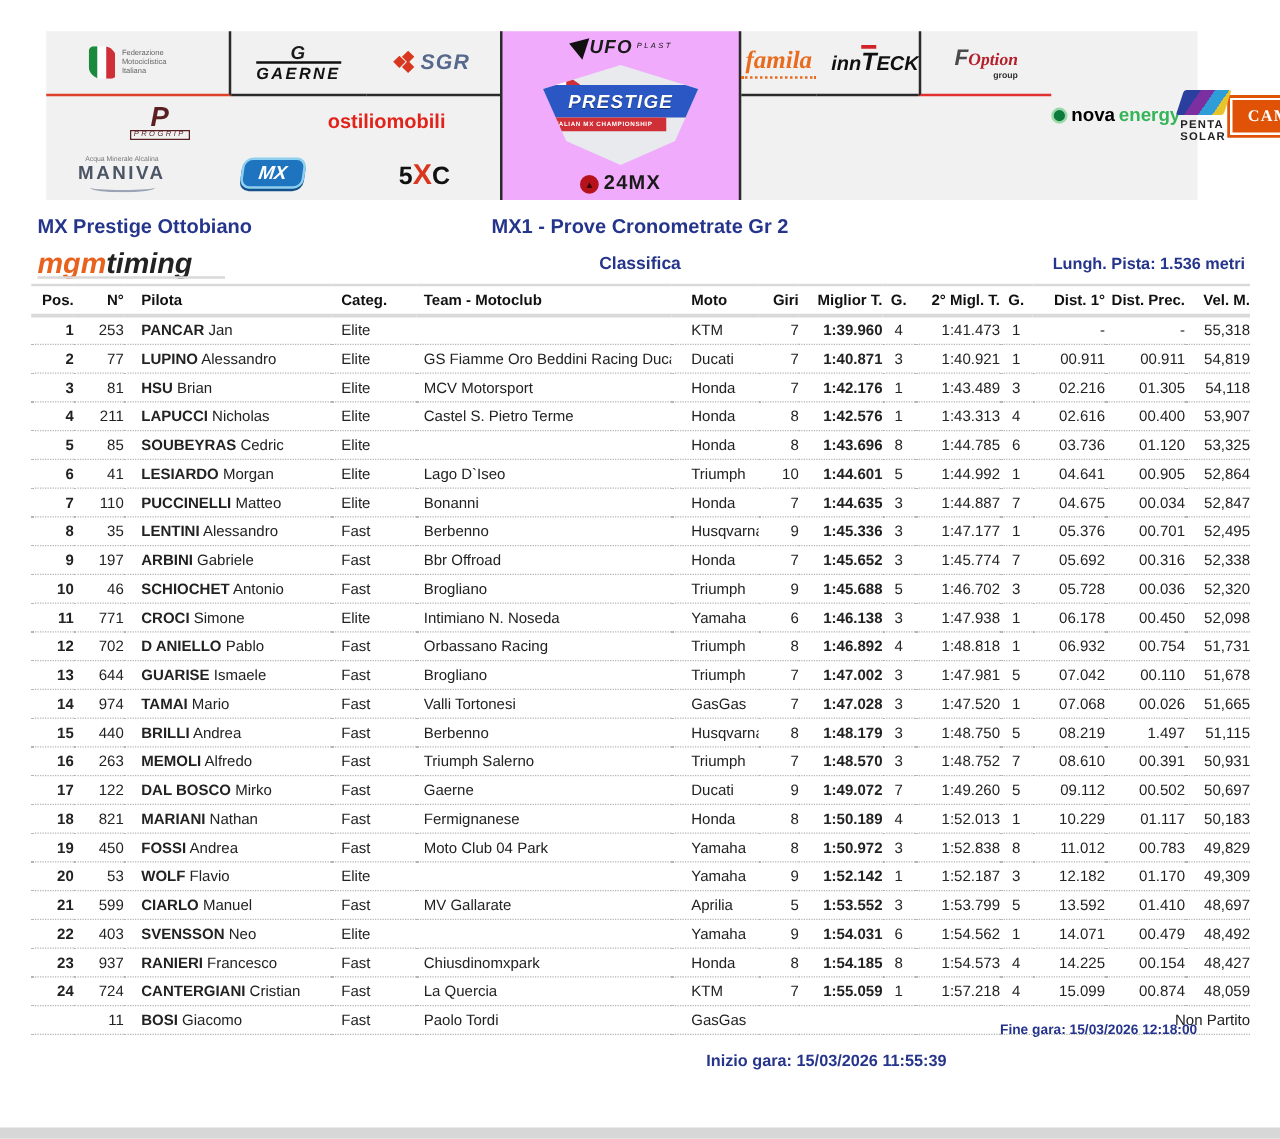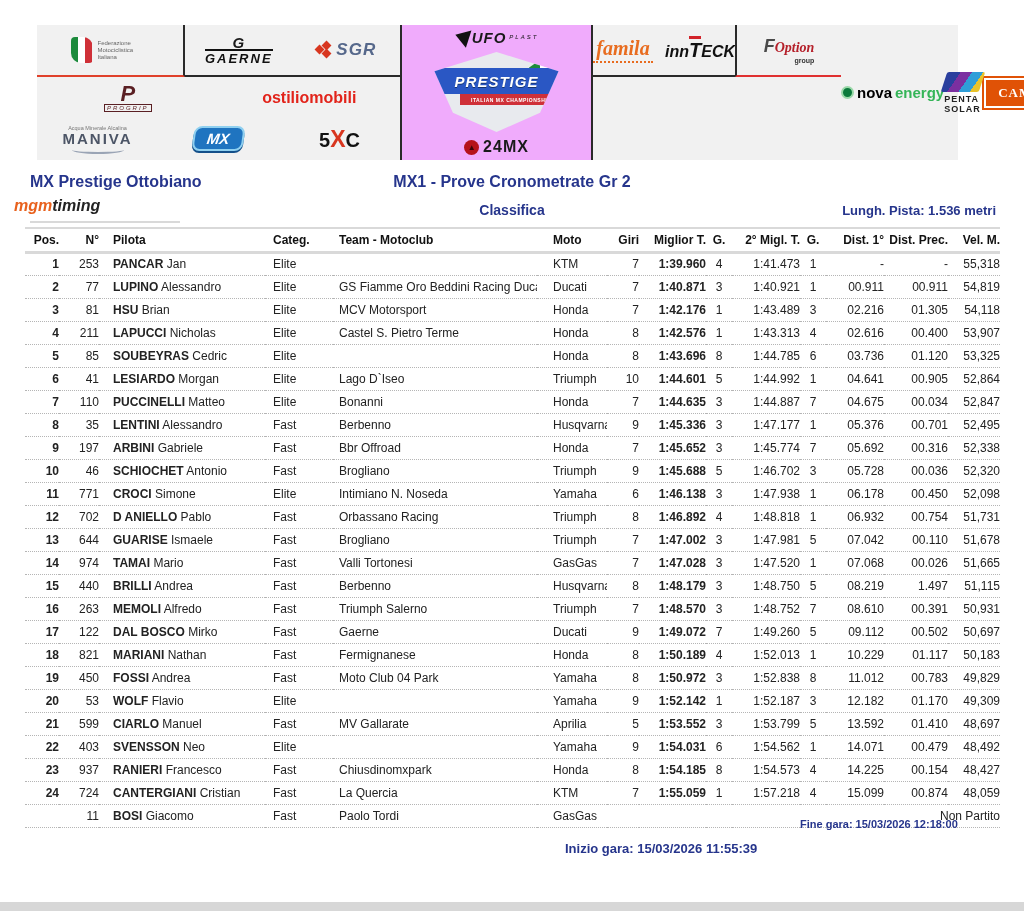--- a/index.html
+++ b/index.html
@@ -51,21 +51,21 @@
             box-shadow:0 2px 0 #14508a; }
   .mxblue-sub { font-size:4.5px; color:#1f74c0; letter-spacing:1px; margin-top:1px; }
   .fivexc { font-weight:bold; font-size:20px; letter-spacing:0; color:#111; }
   .fivexc .x { color:#d8361f; font-size:23px; }
 
   .ufo { display:flex; align-items:center; gap:3px; }
   .ufo-tri { width:0; height:0; border-top:9px solid transparent; border-bottom:9px solid transparent; border-right:14px solid #111; transform:rotate(18deg); }
   .ufo-w { font-weight:bold; font-style:italic; font-size:15px; letter-spacing:1px; }
   .ufo-sub { font-size:6px; font-style:italic; letter-spacing:2px; color:#111; }
   .shield { width:132px; height:80px; clip-path:polygon(50% 0%, 97% 24%, 83% 76%, 50% 100%, 17% 76%, 3% 24%);
-            background:#e8eaee; display:flex; flex-direction:column; align-items:flex-end; }
+            background:#e8eaee; display:flex; flex-direction:column; align-items:flex-start; }
   .shield-flag { display:flex; margin-top:4px; width:34px; height:12px; clip-path:polygon(50% 0,100% 100%,0 100%); }
   .shield-flag span { flex:1; }
   .shield-blue { width:100%; height:26px; background:#2a57c4; display:flex; align-items:center; justify-content:center;
                  color:#fff; font-weight:bold; font-style:italic; font-size:15px; letter-spacing:1px;
                  text-shadow:0 1px 0 #16336e; }
   .shield-red { width:78%; height:11px; background:#cf3038; color:#fff; font-size:5px; font-weight:bold;
                 display:flex; align-items:center; justify-content:center; letter-spacing:0.5px; }
   .shield-year { font-size:7px; font-weight:bold; color:#666; margin-top:2px; }
   .mx24 { display:flex; align-items:center; gap:4px; }
   .mx24-fox { width:15px; height:15px; border-radius:50%; background:#b5121b; display:flex; align-items:center; justify-content:center;
@@ -95,21 +95,21 @@
   .abf-sub { display:flex; gap:2px; margin-top:2px; align-items:center; }
   .abf-sub i { display:block; width:10px; height:2px; }
   .aichem-feather { width:16px; height:8px; border-radius:0 100% 0 100%; background:#9aa0a6; transform:rotate(-25deg); }
   .aichem-w { font-size:14px; color:#555; letter-spacing:1px; }
   .aichem-sub { font-size:5px; color:#888; border-bottom:1px solid #2f9e4f; }
 
   
   .title-navy { color:#26358c; font-weight:bold; }
   #event-title { left:30px; top:173px; font-size:16px; }
   #session-title { left:0; top:173px; width:100%; text-align:center; font-size:16px; }
-  #mgm-logo { left:14px; top:197px; font-size:16px; font-weight:bold; font-style:italic; letter-spacing:0; }
+  #mgm-logo { left:30px; top:197px; font-size:23px; font-weight:bold; font-style:italic; letter-spacing:0; }
   #mgm-logo .mgm { color:#e8611d; } #mgm-logo .timing { color:#222; }
   #mgm-underline { left:30px; top:221px; width:150px; height:2px; background:#d9d9d9; }
   #classifica { left:0; top:202px; width:100%; text-align:center; font-size:14px; }
   #track-length { right:28px; top:203px; font-size:13px; }
 
   
   #results { position:absolute; left:25px; top:227px; width:975px; border-collapse:collapse; table-layout:fixed; }
   #results th { border-top:2px solid #d9d9d9; border-bottom:3px solid #d9d9d9; height:24px;
                 font-size:12px; font-weight:bold; color:#111; white-space:nowrap; }
   #results td { height:23px; border-bottom:1px dotted #b5b5b5; font-size:12px; color:#222;

